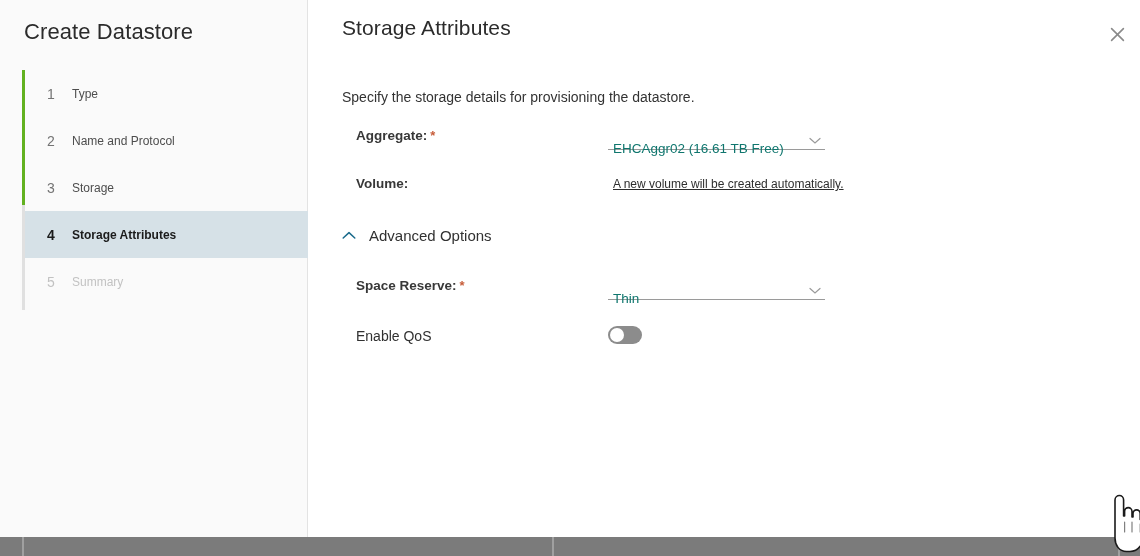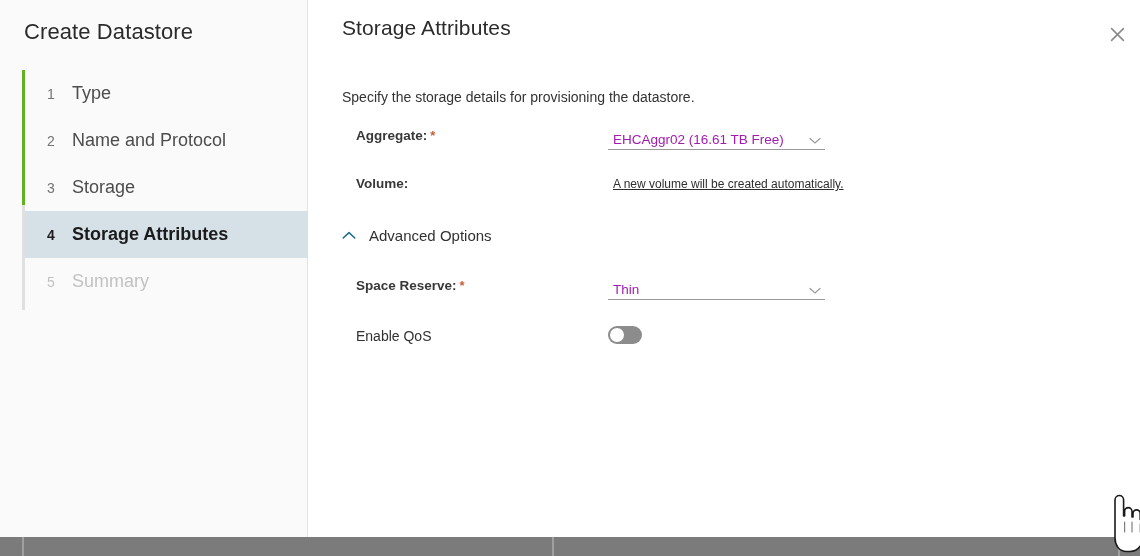--- a/index.html
+++ b/index.html
@@ -112,21 +112,21 @@
   }
   .step .num {
     position: absolute;
     left: 22px;
     top: 50%;
     transform: translateY(-50%);
     font-size: 14px;
     color: #737373;
   }
   .step .label {
-    font-size: 18px;
+    font-size: 12px;
     color: #4d4d4d;
   }
   .step.active {
     background: #d6e1e7;
   }
   .step.active .num,
   .step.active .label {
     color: #1b1b1b;
     font-weight: bold;
   }
@@ -218,23 +218,23 @@
     position: relative;
     width: 217px;
     height: 26px;
     border-bottom: 1px solid #9a9a9a;
     box-sizing: border-box;
     cursor: pointer;
   }
   .select-wrap .value {
     position: absolute;
     left: 5px;
-    top: 8px;
+    top: 17px;
     font-size: 13.5px;
-    color: #a21caf;
+    color: #0f766e;
     white-space: nowrap;
   }
   .select-wrap .chev {
     position: absolute;
     right: 4px;
     top: 7px;
   }
 
   .static-value {
     position: absolute;

